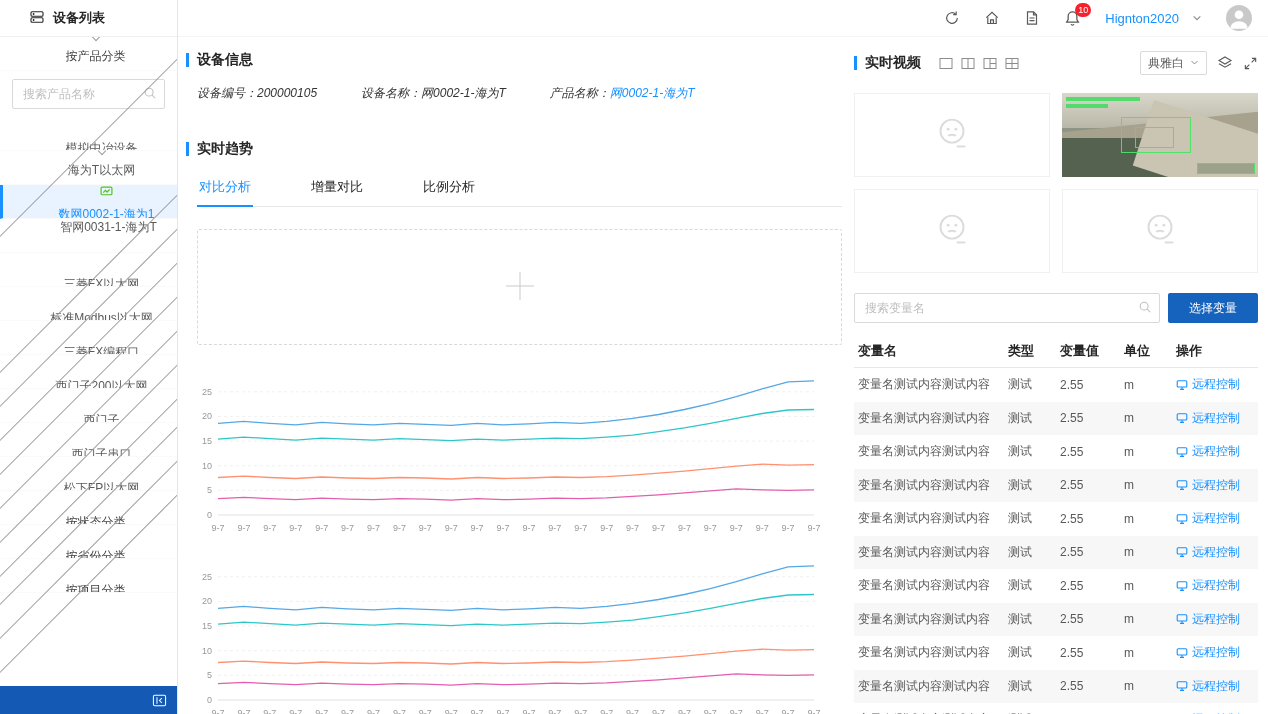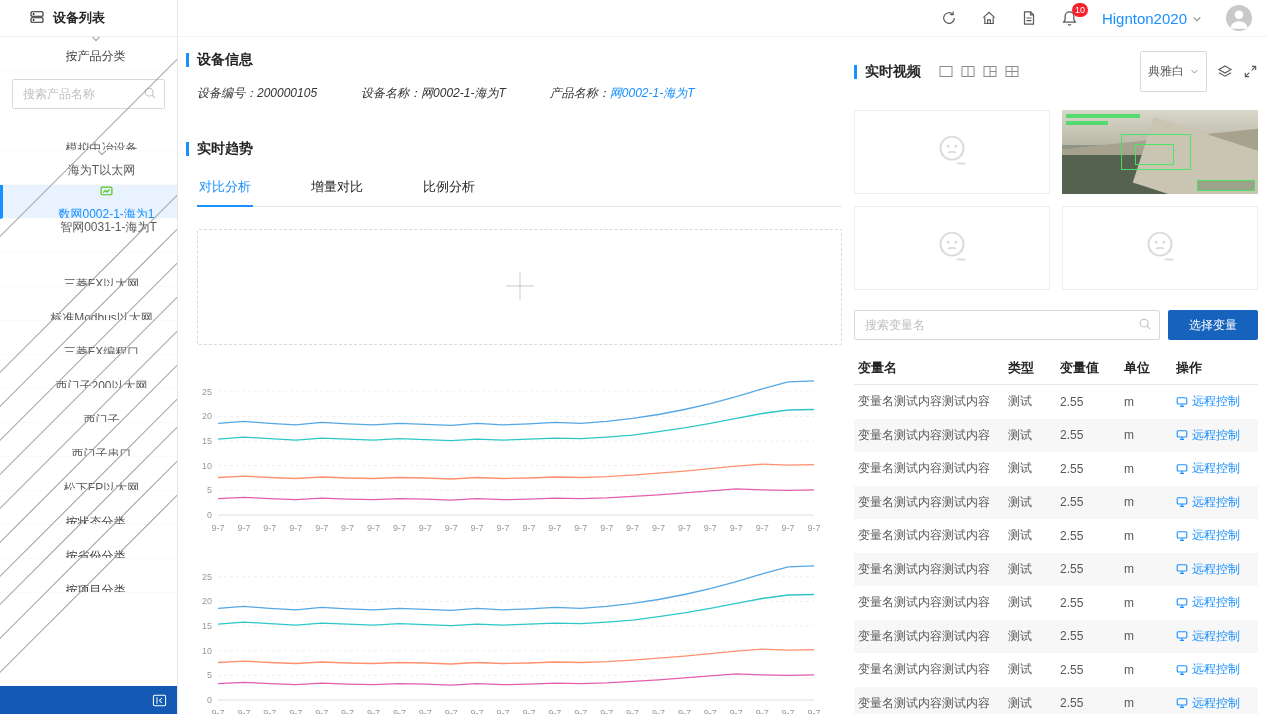--- a/index.html
+++ b/index.html
@@ -32,21 +32,21 @@
     justify-content:flex-end; padding:0 10px; }
   .collapse-btn { display:inline-flex; cursor:pointer; }
 
   
   .main { flex:1; display:flex; flex-direction:column; min-width:0; }
   .topbar { height:37px; flex:none; display:flex; align-items:center; justify-content:flex-end; gap:24px;
     padding:0 16px; border-bottom:1px solid #f5f5f5; }
   .tb-ic { display:inline-flex; position:relative; cursor:pointer; color:#595959; }
   .badge { position:absolute; top:-7px; right:-10px; min-width:16px; height:14px; padding:0 3px; background:var(--danger);
     color:#fff; font-size:9px; line-height:14px; text-align:center; border-radius:8px; }
-  .user { display:flex; gap:5px; color:var(--accent); font-size:15px; cursor:pointer; }
+  .user { display:flex; gap:13px; color:var(--accent); font-size:13px; cursor:pointer; }
   .avatar { width:26px; height:26px; border-radius:50%; background:#c9c9c9; display:inline-flex;
     align-items:center; justify-content:center; overflow:hidden; cursor:pointer; }
 
   .content { flex:1; display:flex; min-height:0; }
   .center { flex:1; min-width:0; padding:14px 12px 0 8px; }
   .right { width:414px; flex:none; padding:14px 10px 0 0; }
 
   .sec-title { display:flex; align-items:center; gap:8px; font-size:14px; font-weight:700; color:#262626; }
   .bar { width:3px; height:14px; background:var(--accent); flex:none; }
   .mt22 { margin-top:38px; }
@@ -63,21 +63,21 @@
     display:flex; align-items:center; justify-content:center; cursor:pointer; }
   .chart { margin:24px 0 0 2px; }
   .chart + .chart { margin-top:14px; }
   .tick { font-size:9px; fill:#999; }
 
   
   .right-head { display:flex; align-items:center; gap:10px; }
   .layout-ics { display:inline-flex; gap:8px; margin-left:8px; color:#8c8c8c; }
   .layout-ics span { display:inline-flex; cursor:pointer; }
   .spacer { flex:1; }
-  .theme-select { display:inline-flex; align-items:center; gap:6px; height:41px; padding:0 7px;
+  .theme-select { display:inline-flex; align-items:center; gap:6px; height:24px; padding:0 7px;
     border:1px solid #d9d9d9; border-radius:2px; color:#595959; cursor:pointer; }
 
   .video-grid { display:grid; grid-template-columns:1fr 1fr; gap:12px; margin-top:18px; }
   .video-cell { height:84px; border:1px solid #f0f0f0; background:#fff; display:flex; align-items:center;
     justify-content:center; cursor:pointer; }
   .video-cell.live { position:relative; border:none; background:#8e9486; overflow:hidden; }
   .v-sky { position:absolute; left:0; top:0; right:0; height:42%; background:linear-gradient(#d9d7ca,#b9b8a8); }
   .v-bank { position:absolute; left:0; top:35%; width:100%; height:32%; background:#a6a28e; transform:skewY(-6deg); }
   .v-water { position:absolute; left:0; bottom:0; width:55%; height:46%; background:#55624f; }
   .v-walk { position:absolute; right:-12%; bottom:-14%; width:72%; height:82%; background:#cac4b2; transform:rotate(18deg); }

